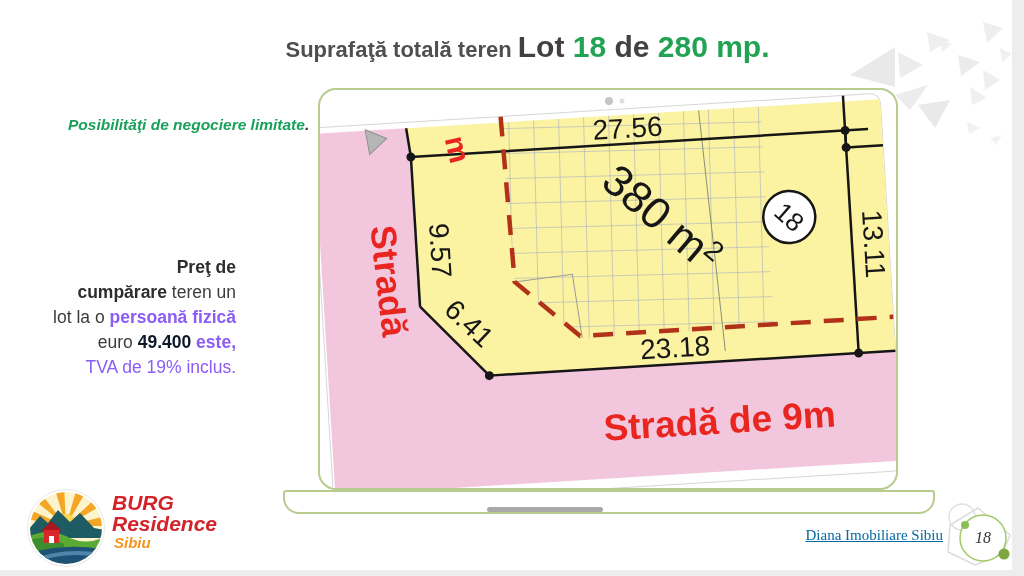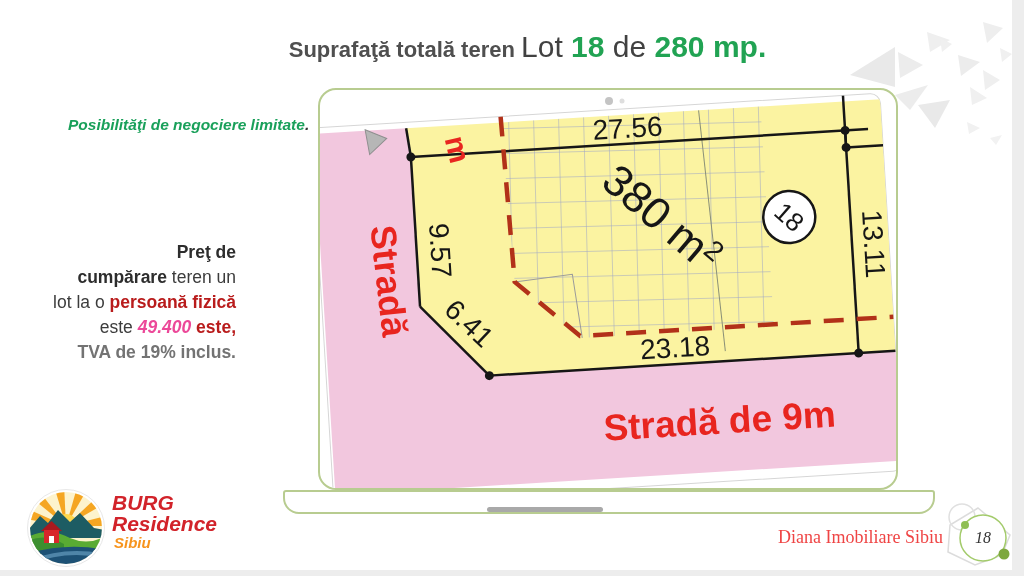--- a/index.html
+++ b/index.html
@@ -4,48 +4,48 @@
 <style>
   html,body{margin:0;padding:0;background:#fff;}
   .slide{position:relative;width:1024px;height:576px;background:#ffffff;overflow:hidden;
          font-family:"Liberation Sans",sans-serif;}
   .edge-r{position:absolute;right:0;top:0;bottom:0;width:12px;background:#ededed;}
   .edge-b{position:absolute;left:0;right:0;bottom:0;height:6px;background:#ededed;}
 
   
   .title{position:absolute;left:0;top:30px;width:100%;text-align:center;white-space:nowrap;}
   .title .t1{font-size:22px;color:#4f4f4f;font-weight:600;margin-left:31px;}
-  .title .t2{font-size:30px;color:#414141;font-weight:400;}
+  .title .t2{font-size:30px;color:#414141;font-weight:700;}
   .title .tg{font-size:30px;color:#21a353;font-weight:600;}
 
   
   .note{position:absolute;left:68px;top:116px;font-size:15.5px;font-style:italic;font-weight:700;}
   .note .n1{color:#19a05a;}
   .note .n2{color:#333;}
 
   
-  .price{position:absolute;left:18px;top:240px;width:218px;text-align:right;
+  .price{position:absolute;left:18px;top:255px;width:218px;text-align:right;
          font-size:17.5px;line-height:25px;color:#3c3c3c;font-weight:400;}
   .price .bd{font-weight:700;color:#2d2d2d;}
-  .price .bk{font-weight:700;color:#ec4899;font-style:italic;}
-  .price .gr{font-weight:700;color:#b91c1c;}
-  .price .gr2{font-weight:700;color:#737373;}
+  .price .bk{font-weight:700;color:#0f172a;}
+  .price .gr{font-weight:700;color:#8b5cf6;}
+  .price .gr2{font-weight:400;color:#8b5cf6;}
 
   
   .screen{position:absolute;left:318px;top:88px;width:580px;height:402px;box-sizing:border-box;
           background:#fff;border:2px solid #b8cc90;border-radius:18px;overflow:hidden;}
   .base{position:absolute;left:283px;top:490px;width:652px;height:24px;box-sizing:border-box;
         background:#fff;border:2px solid #b8cc90;border-radius:3px 3px 16px 16px;}
   .notch{position:absolute;left:202px;top:15px;width:116px;height:5px;background:#a9a9a9;border-radius:3px;}
 
   
   .tris{position:absolute;left:840px;top:10px;}
   .pagedeco{position:absolute;left:930px;top:492px;}
   .credit{position:absolute;right:81px;top:527px;font-family:"Liberation Serif",serif;
-          font-size:18px;color:#ef4444;}
+          font-size:15px;color:#0369a1;text-decoration:underline;}
 
   
   .logo{position:absolute;left:24px;top:488px;width:220px;height:92px;}
 </style>
 </head>
 <body>
 
 <div class="slide">
   <div class="edge-r"></div>
   <div class="edge-b"></div>
@@ -71,21 +71,21 @@
   </div>
 
   <div class="note">
     <span class="n1">Posibilităţi de negociere limitate</span><span class="n2">.</span>
   </div>
 
   <div class="price">
     <div><span class="bd">Preţ de</span></div>
     <div><span class="bd">cumpărare</span><span> teren un</span></div>
     <div><span>lot la o </span><span class="gr">persoană fizică</span></div>
-    <div><span>este </span><span class="bk">49.400</span><span class="gr"> este,</span></div>
+    <div><span>euro </span><span class="bk">49.400</span><span class="gr"> este,</span></div>
     <div><span class="gr2">TVA de 19% inclus.</span></div>
   </div>
 
   <div class="screen">
     <svg width="576" height="398" viewBox="0 0 576 398">
       <defs>
         <pattern id="grid" width="25" height="25" patternUnits="userSpaceOnUse" patternTransform="rotate(2)">
           <path d="M25 0 H0 V25" fill="none" stroke="#9aa1c8" stroke-width="1"></path>
         </pattern>
         <clipPath id="photoClip">

